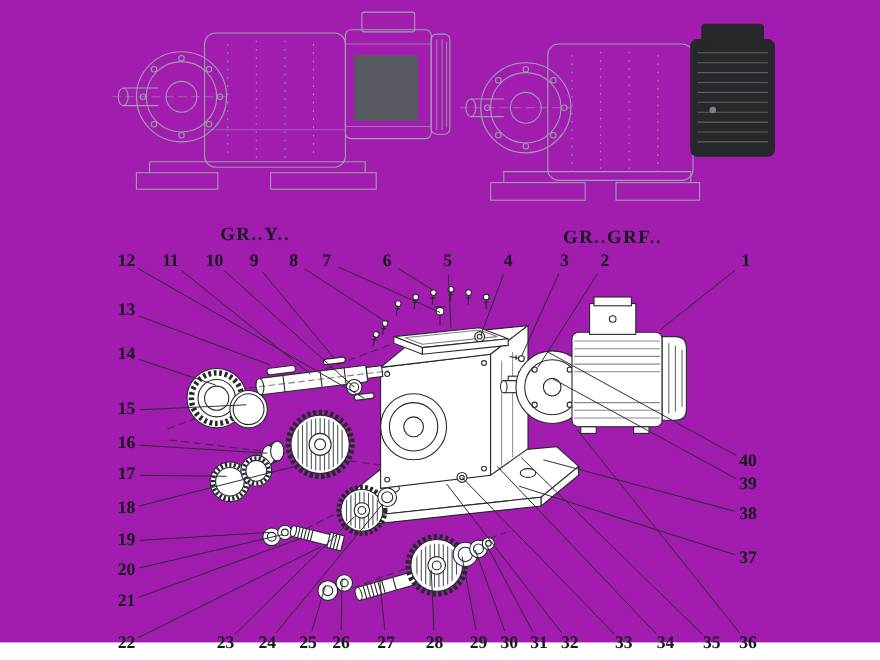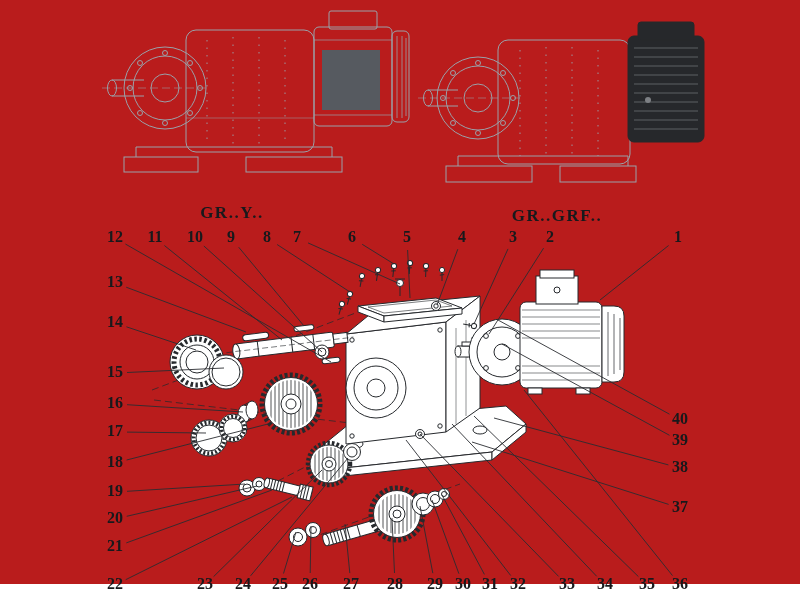--- a/index.html
+++ b/index.html
@@ -1,16 +1,16 @@
 <!DOCTYPE html>
 <html><head>
 <meta charset="utf-8">
 <style>
   html,body{margin:0;padding:0;width:800px;height:600px;background:#fff;overflow:hidden;}
-  .canvas{position:relative;width:800px;height:584px;background:#b91c1c;
+  .canvas{position:relative;width:800px;height:584px;background:#a21caf;
           font-family:"Liberation Serif",serif;}
   svg{display:block;}
   .callout{font:bold 16px "Liberation Serif",serif;fill:#17191c;
            text-anchor:middle;dominant-baseline:middle;}
   .variant-label{font:bold 17px "Liberation Serif",serif;fill:#17191c;
                  text-anchor:middle;letter-spacing:1.5px;}
   .leader{stroke:#2a2d31;stroke-width:0.9;fill:none;}
 </style>
 </head>
 <body>

